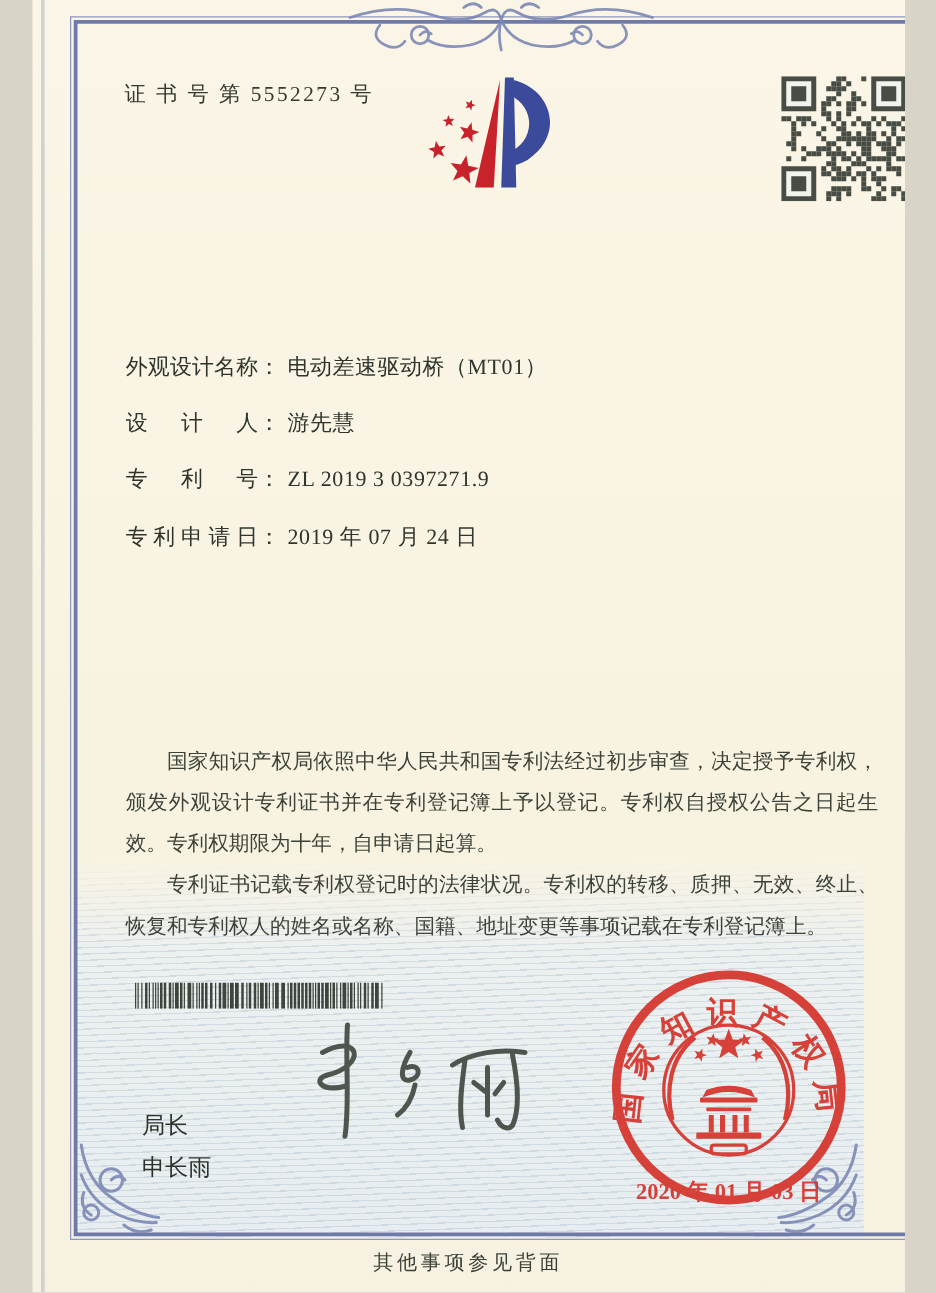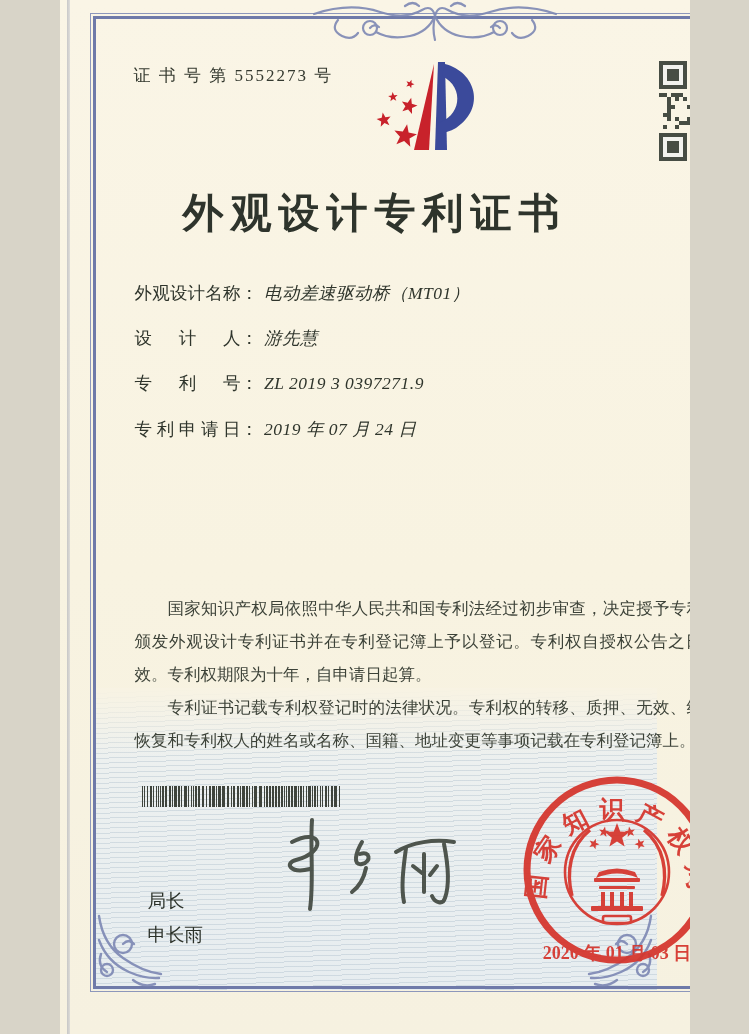--- a/index.html
+++ b/index.html
@@ -1,22 +1,23 @@
 <!DOCTYPE html>
 <html><head>
 <meta charset="utf-8">
 <style>
   html,body{margin:0;padding:0;background:#d8d4c8;}
   .page{
-    position:relative; width:630px; height:1034px; margin:0 auto;
+    position:relative; width:683px; height:1034px; margin:0 auto;
     background:
       linear-gradient(180deg,#faf5e6 0%,#f8f3e1 55%,#f6f1e0 100%);
     overflow:hidden;
     font-family:"Liberation Serif","DejaVu Serif",serif;
     color:#31372f;
+    padding-left:15px;
   }
   
   .scan-edge{position:absolute;left:7px;top:0;bottom:0;width:3px;
     background:linear-gradient(90deg,#9fa3b0,#c9cbd2);opacity:.55;}
   
   .wave-area{
     position:absolute;left:33px;right:33px;top:688px;height:302px;
     background-image:
       linear-gradient(180deg,rgba(248,243,227,1) 0,rgba(248,243,227,0) 70px),
       repeating-linear-gradient(178deg,rgba(150,172,190,.30) 0 1px,rgba(255,255,255,0) 1px 5px),
@@ -32,21 +33,21 @@
   .corner-orn.left{left:33px;}
   .corner-orn.right{right:33px;transform:scaleX(-1);}
   .cert-no{position:absolute;left:74px;top:64px;font-size:17px;letter-spacing:2px;color:#34392f;}
   .logo{position:absolute;left:312px;top:56px;width:122px;height:104px;}
   .qr{position:absolute;left:599px;top:61px;width:100px;height:100px;}
   .title{position:absolute;left:0;top:186px;width:100%;text-align:center;
     font-size:41px;font-weight:bold;letter-spacing:7px;color:#2e342c;}
   .field-row{position:absolute;left:75px;font-size:17.5px;white-space:nowrap;color:#2f352c;}
   .field-label{display:inline-block;width:106px;text-align:justify;text-align-last:justify;}
   .field-colon{display:inline-block;margin-right:6px;}
-  .field-value{letter-spacing:.5px;font-style:italic;}
+  .field-value{letter-spacing:.5px;}
   .grant2{position:absolute;left:372px;top:0;}
   .paras{position:absolute;left:75px;top:592px;width:602px;font-size:16.5px;
     line-height:33px;color:#3c4238;text-align:justify;}
   .paras p{margin:0;text-indent:2em;}
   .barcode{position:absolute;left:82px;top:786px;width:202px;height:21px;}
   .director{position:absolute;left:88px;top:836px;font-size:18.5px;color:#2c322a;line-height:34px;margin-top:48px;}
   .signature{position:absolute;left:212px;top:812px;width:200px;height:100px;}
   .seal{position:absolute;left:446px;top:774px;width:222px;height:198px;opacity:.93;}
   .page-footer{position:absolute;left:0;top:950px;width:100%;text-align:center;
     font-size:15.5px;letter-spacing:2px;color:#3a4036;}
@@ -309,21 +310,20 @@
       <rect x="1" y="1" width="5" height="5" fill="#f2f2ee"></rect>
       <rect x="2" y="2" width="3" height="3" fill="#474d44"></rect>
       <rect x="18" y="0" width="7" height="7" fill="#474d44"></rect>
       <rect x="19" y="1" width="5" height="5" fill="#f2f2ee"></rect>
       <rect x="20" y="2" width="3" height="3" fill="#474d44"></rect>
       <rect x="0" y="18" width="7" height="7" fill="#474d44"></rect>
       <rect x="1" y="19" width="5" height="5" fill="#f2f2ee"></rect>
       <rect x="2" y="20" width="3" height="3" fill="#474d44"></rect>
     </svg>
 
-  <div class="title">外观设计专利证书</div>
 
   <div class="field-row" style="top:281px">
     <span class="field-label">外观设计名称</span><span class="field-colon">：</span><span class="field-value">电动差速驱动桥（MT01）</span>
   </div>
   <div class="field-row" style="top:326px">
     <span class="field-label">设计人</span><span class="field-colon">：</span><span class="field-value">游先慧</span>
   </div>
   <div class="field-row" style="top:371px">
     <span class="field-label">专利号</span><span class="field-colon">：</span><span class="field-value">ZL 2019 3 0397271.9</span>
   </div>
@@ -453,14 +453,15 @@
       <rect x="95" y="118" width="4" height="14"></rect>
       <rect x="104" y="118" width="4" height="14"></rect>
       <rect x="114" y="118" width="4" height="14"></rect>
       <rect x="123" y="118" width="4" height="14"></rect>
       <rect x="85" y="132" width="52" height="5" rx="1"></rect>
       <path d="M90,104 q21,-9 42,0 l-3,-6 q-18,-7 -36,0 z"></path>
     </g>
     <text x="111" y="185" text-anchor="middle" fill="#d5342c" font-size="18" font-weight="bold" font-family="'Liberation Serif',serif">2020 年 01 月 03 日</text>
   </svg>
 
+  <div class="back-note">其他事项参见背面</div>
 
 </div>
 
 </body></html>

